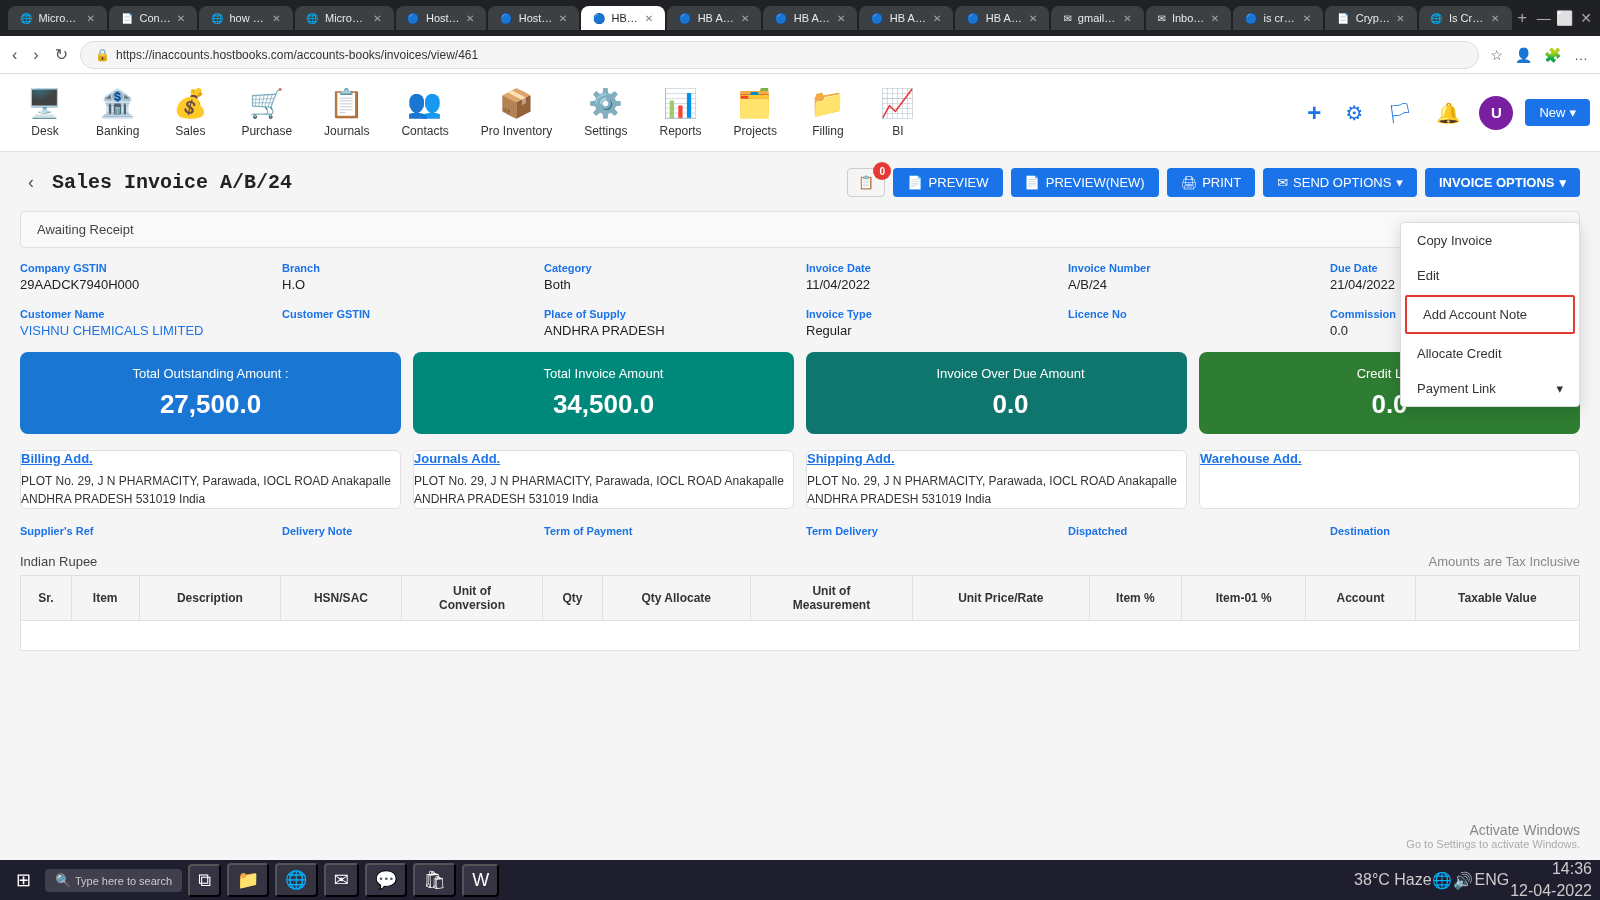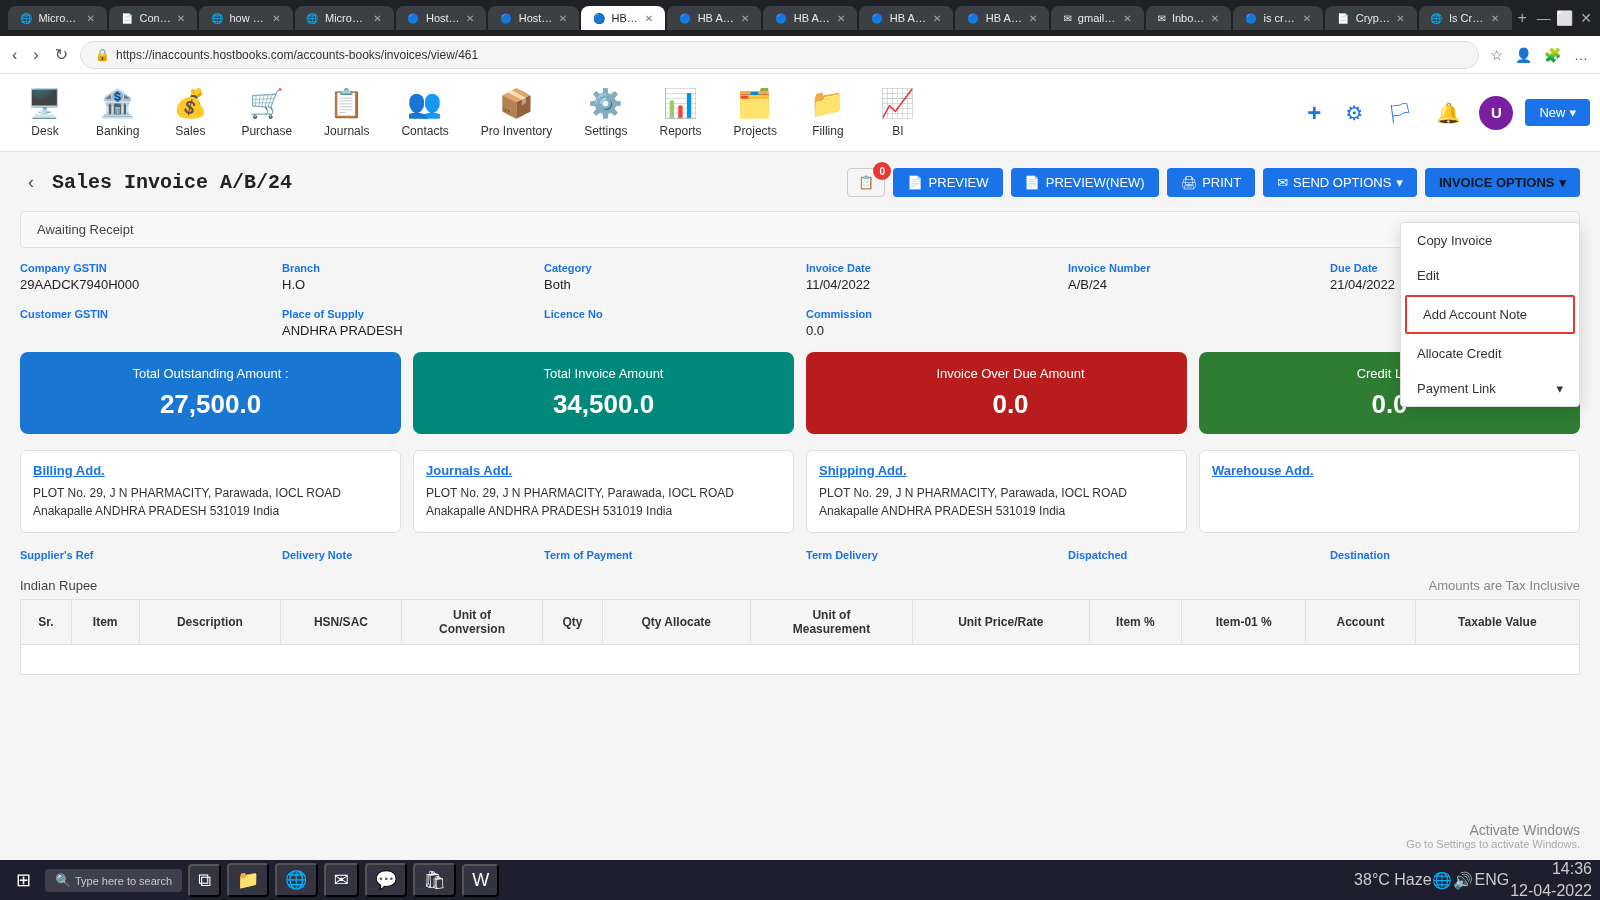--- a/index.html
+++ b/index.html
@@ -168,21 +168,21 @@
       cursor: pointer;
       font-size: 13px;
       font-weight: 500;
       display: flex;
       align-items: center;
       gap: 5px;
     }
     .btn-primary { background: #1a73e8; color: #fff; }
     .btn-invoice-options {
       background: #1a73e8;
-      color: #0f172a;
+      color: #ffffff;
       padding: 7px 14px;
       border-radius: 4px;
       border: none;
       cursor: pointer;
       font-size: 13px;
       font-weight: 600;
       display: flex;
       align-items: center;
       gap: 5px;
     }
@@ -237,34 +237,33 @@
     .summary-card {
       border-radius: 8px;
       padding: 14px 16px;
       text-align: center;
       color: #fff;
     }
     .card-title { font-size: 13px; font-weight: 500; margin-bottom: 8px; }
     .card-value { font-size: 26px; font-weight: bold; }
     .card-blue { background: #1976d2; }
     .card-teal { background: #00897b; }
-    .card-amber { background: #b91c1c; padding-left: 44px; }
+    .card-amber { background: #0f766e; padding-left: 44px; }
     .card-green { background: #2e7d32; }
 
     
     .address-grid {
       display: grid;
       grid-template-columns: 1fr 1fr 1fr 1fr;
       gap: 12px;
       margin-bottom: 16px;
     }
     .address-box {
       border: 1px solid #e0e0e0;
       border-radius: 6px;
-      padding: 12px;
       background: #fff;
     }
     .address-title {
       color: #1a73e8;
       font-weight: 600;
       font-size: 13px;
       margin-bottom: 6px;
       text-decoration: underline;
       cursor: pointer;
     }
@@ -615,26 +614,34 @@
     </div>
     <div>
       <div class="field-label">Invoice Number</div>
       <div class="field-value">A/B/24</div>
     </div>
     <div>
       <div class="field-label">Due Date</div>
       <div class="field-value">21/04/2022</div>
     </div>
     <div>
+      <div class="field-label">Customer Name</div>
+      <div class="field-value" style="color:#1a73e8;font-weight:500;">VISHNU CHEMICALS LIMITED</div>
+    </div>
+    <div>
       <div class="field-label">Customer GSTIN</div>
       <div class="field-value"></div>
     </div>
     <div>
       <div class="field-label">Place of Supply</div>
       <div class="field-value">ANDHRA PRADESH</div>
+    </div>
+    <div>
+      <div class="field-label">Invoice Type</div>
+      <div class="field-value">Regular</div>
     </div>
     <div>
       <div class="field-label">Licence No</div>
       <div class="field-value"></div>
     </div>
     <div>
       <div class="field-label">Commission</div>
       <div class="field-value">0.0</div>
     </div>
   </div>

